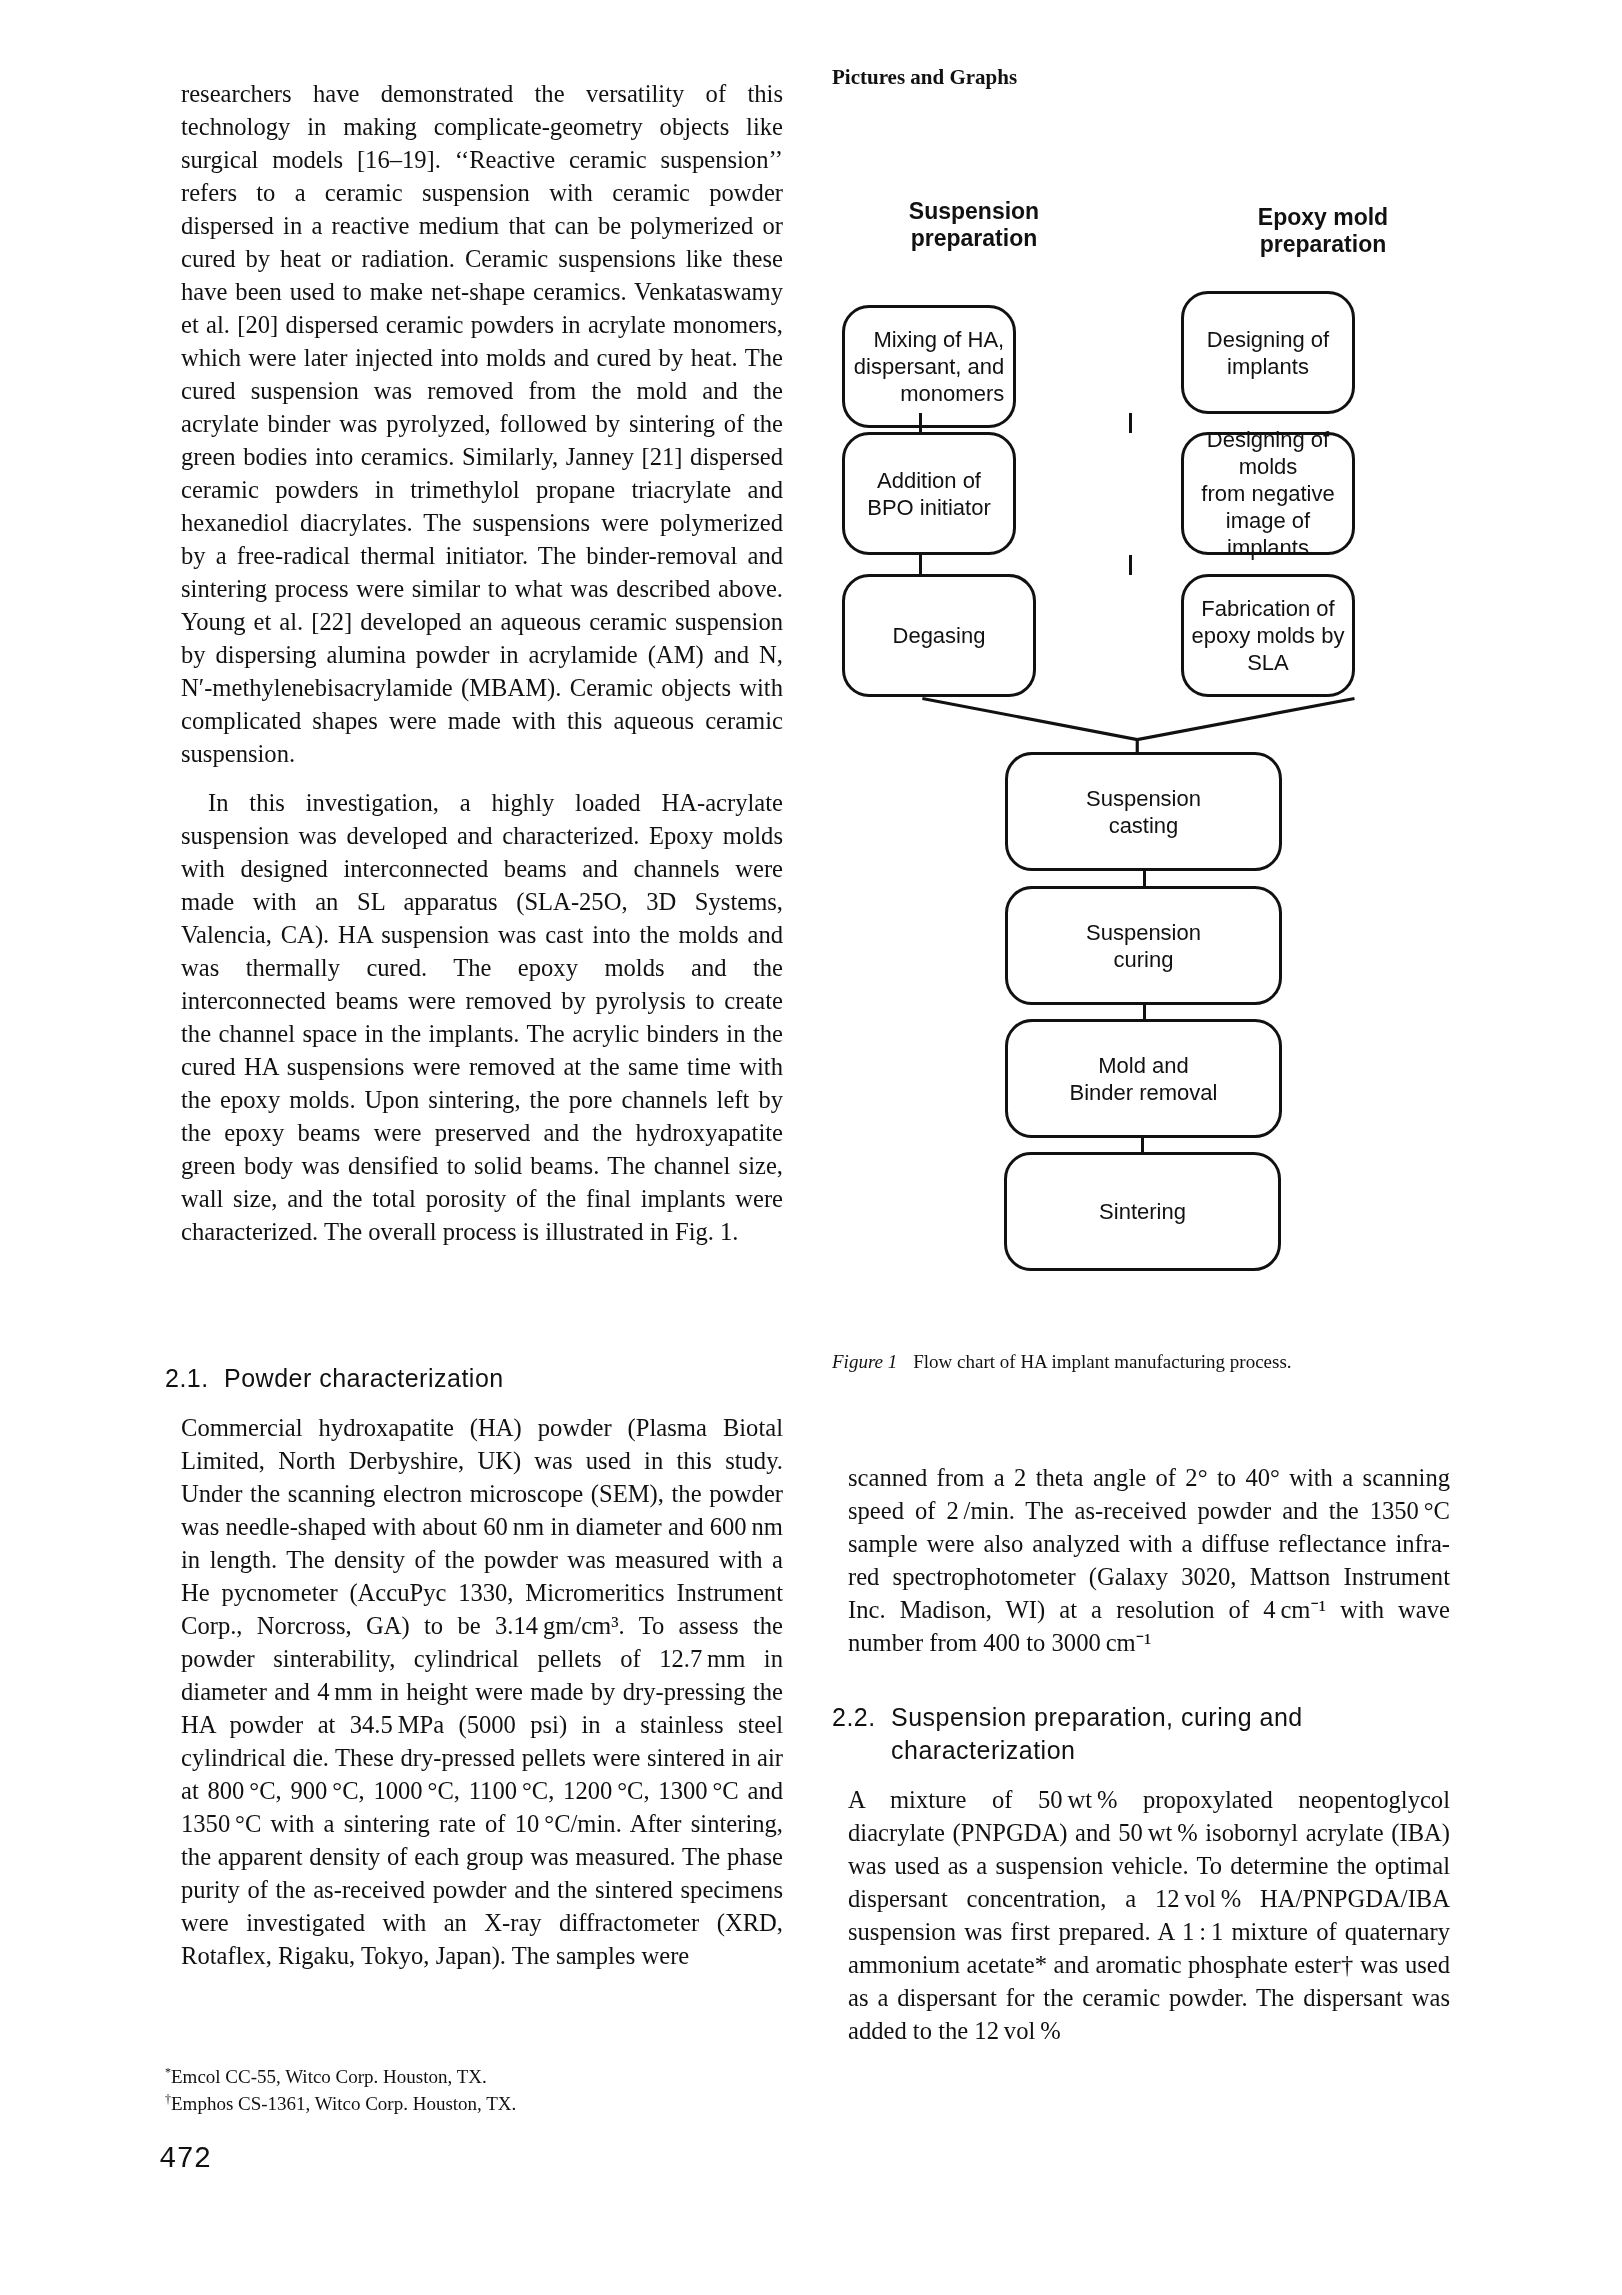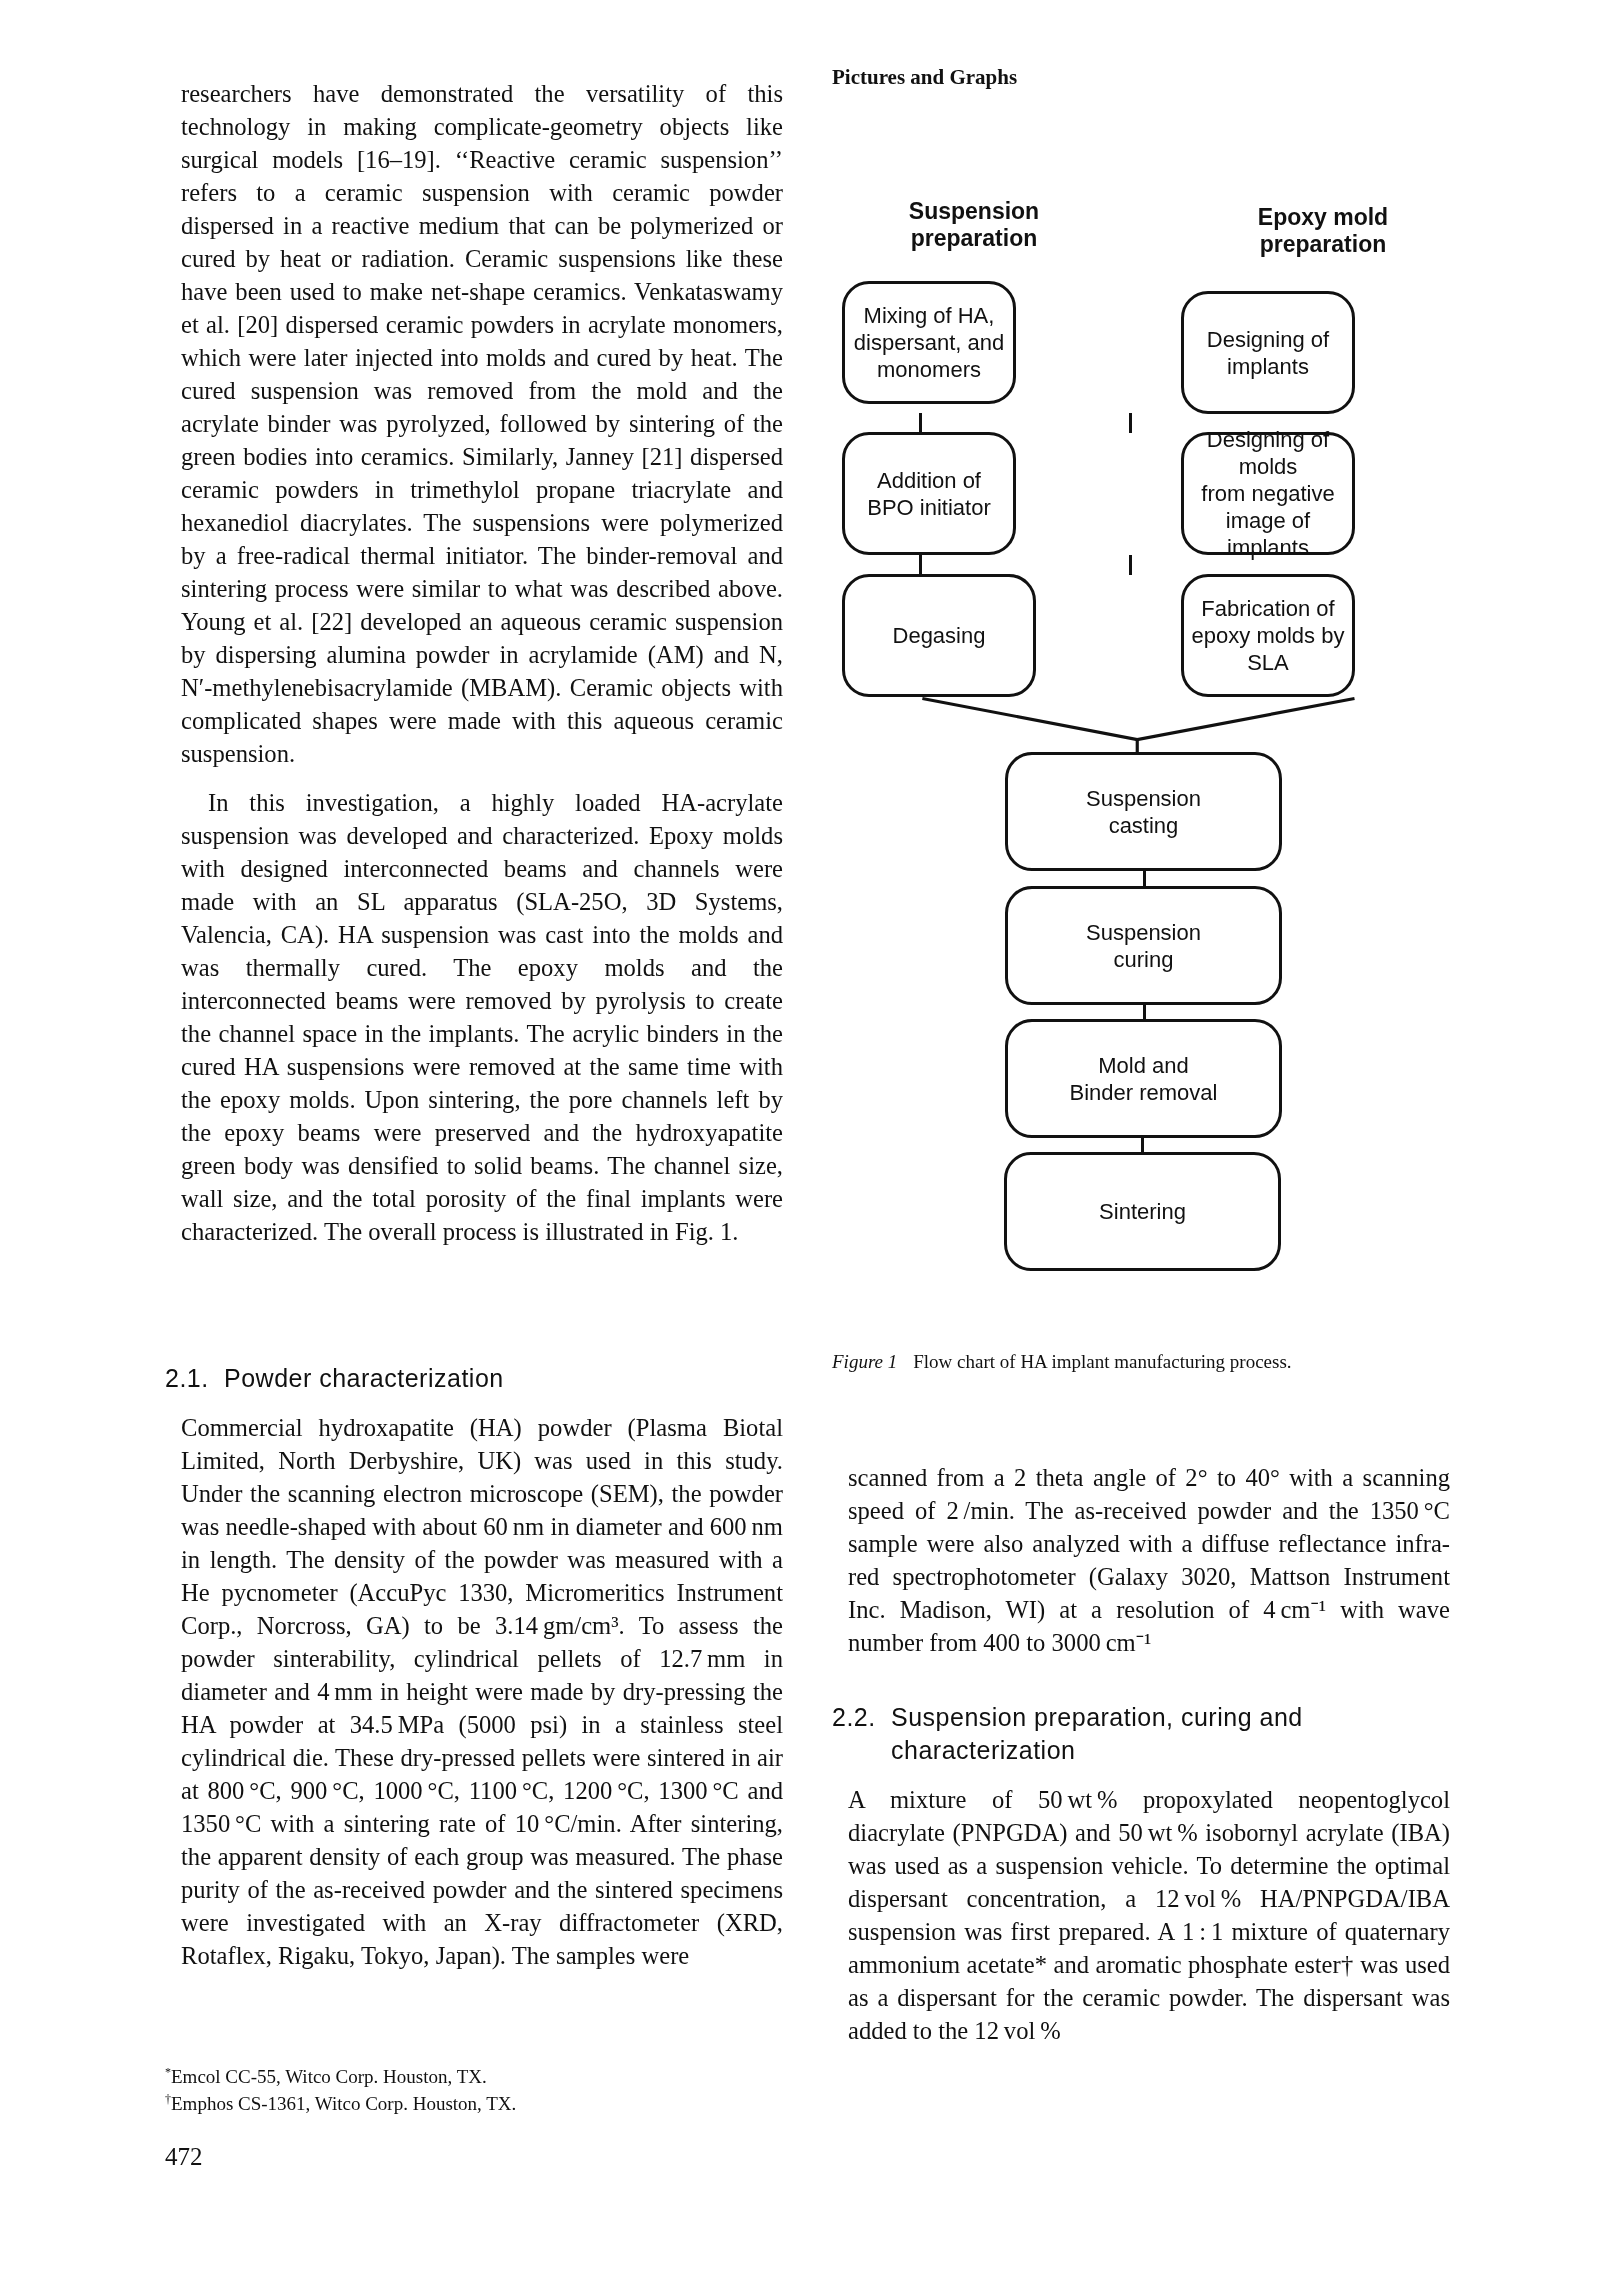--- a/index.html
+++ b/index.html
@@ -14,21 +14,21 @@
   .h2-num { display: inline-block; width: 59px; }
   .h2-cont { padding-left: 59px; }
   .pictures-title { position: absolute; left: 832px; top: 65px; font-family: "Liberation Serif", serif; font-weight: bold; font-size: 21px; }
   .fc-head { position: absolute; font-family: "Liberation Sans", sans-serif; font-weight: bold; font-size: 23px; line-height: 27px; text-align: center; }
   .fc-box { position: absolute; border: 3.2px solid #111; border-radius: 27px; box-sizing: border-box; display: flex; align-items: center; justify-content: center; text-align: center; font-family: "Liberation Sans", sans-serif; font-size: 22px; line-height: 27px; background: #fff; white-space: pre-line; }
   .fc-line { position: absolute; background: #111; }
   .caption { position: absolute; left: 832px; top: 1351px; font-family: "Liberation Serif", serif; font-size: 19px; }
   .caption i { font-style: italic; margin-right: 16px; }
   .footnotes { position: absolute; left: 165px; top: 2063px; font-family: "Liberation Serif", serif; font-size: 19px; line-height: 27px; }
   .footnotes sup { font-size: 12px; vertical-align: super; line-height: 0; }
-  .page-number { position: absolute; left: 165px; top: 2143px; font-family: Liberation Serif, serif; font-size: 25px; }
+  .page-number { position: absolute; left: 159px; top: 2143px; font-family: Liberation Mono, monospace; font-size: 29px; }
   sup { font-size: 15px; line-height: 0; }
 </style>
 </head>
 <body>
 
 <div class="col col-left">
   <p>researchers have demonstrated the versatility of this technology in making complicate-geometry objects like surgical models [16–19]. ‘‘Reactive ceramic suspension’’ refers to a ceramic suspension with ceramic powder dispersed in a reactive medium that can be polymerized or cured by heat or radiation. Ceramic suspensions like these have been used to make net-shape ceramics. Venkataswamy et al. [20] dispersed ceramic powders in acrylate monomers, which were later injected into molds and cured by heat. The cured suspension was removed from the mold and the acrylate binder was pyrolyzed, followed by sintering of the green bodies into ceramics. Similarly, Janney [21] dispersed ceramic powders in trimethylol propane triacrylate and hexanediol diacrylates. The suspensions were polymerized by a free-radical thermal initiator. The binder-removal and sintering process were similar to what was described above. Young et al. [22] developed an aqueous ceramic suspension by dispersing alumina powder in acrylamide (AM) and N, N′-methylenebisacrylamide (MBAM). Ceramic objects with complicated shapes were made with this aqueous ceramic suspension.</p>
   <p class="indent">In this investigation, a highly loaded HA-acrylate suspension was developed and characterized. Epoxy molds with designed interconnected beams and channels were made with an SL apparatus (SLA-25O, 3D Systems, Valencia, CA). HA suspension was cast into the molds and was thermally cured. The epoxy molds and the interconnected beams were removed by pyrolysis to create the channel space in the implants. The acrylic binders in the cured HA suspensions were removed at the same time with the epoxy molds. Upon sintering, the pore channels left by the epoxy beams were preserved and the hydroxyapatite green body was densified to solid beams. The channel size, wall size, and the total porosity of the final implants were characterized. The overall process is illustrated in Fig. 1.</p>
 
   <div style="height: 98px;"></div>
@@ -37,21 +37,21 @@
 </div>
 
 <div class="pictures-title">Pictures and Graphs</div>
 
 <div>
   <div class="fc-head" style="left:871px; top:198px; width:206px; white-space:pre-line;">Suspension
 preparation</div>
   <div class="fc-head" style="left:1220px; top:204px; width:206px; white-space:pre-line;">Epoxy mold
 preparation</div>
 
-  <div class="fc-box" style="left:842px; top:281px; width:174px; height:123px;">Mixing of HA,
+  <div class="fc-box" style="left:842px; top:305px; width:174px; height:123px;text-align:right;">Mixing of HA,
 dispersant, and
 monomers</div>
   <div class="fc-line" style="left:919px; top:413px; width:3.2px; height:20px;"></div>
   <div class="fc-box" style="left:842px; top:432px; width:174px; height:123px;">Addition of
 BPO initiator</div>
   <div class="fc-line" style="left:919px; top:555px; width:3.2px; height:20px;"></div>
   <div class="fc-box" style="left:842px; top:574px; width:194px; height:123px;">Degasing</div>
 
   <div class="fc-box" style="left:1181px; top:291px; width:174px; height:123px;">Designing of
 implants</div>

